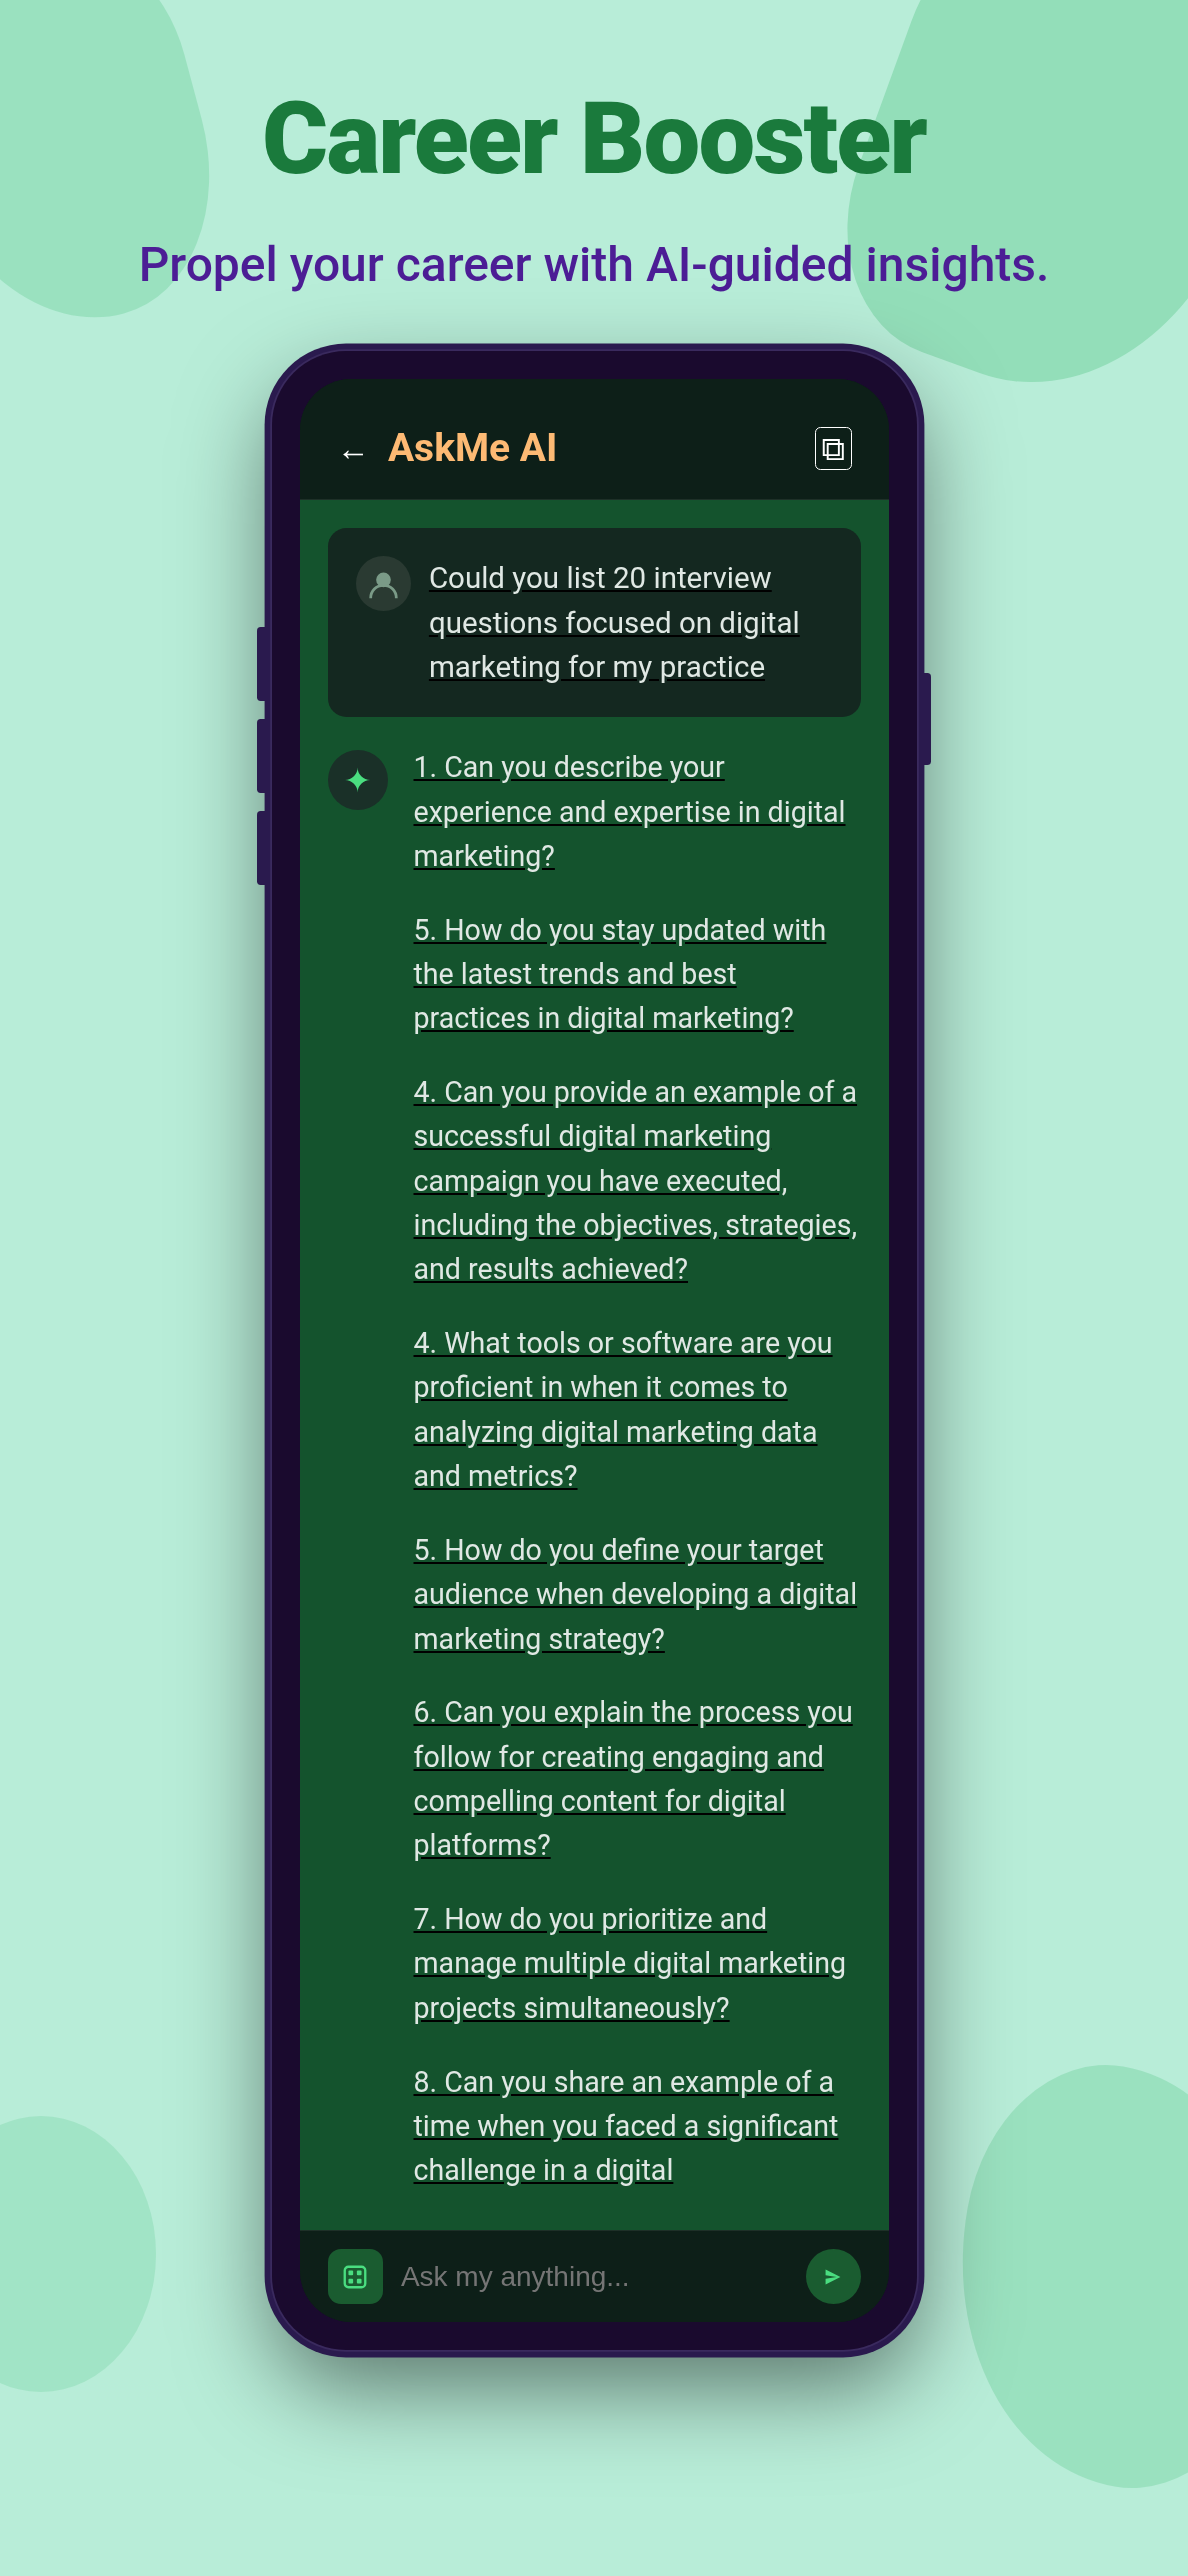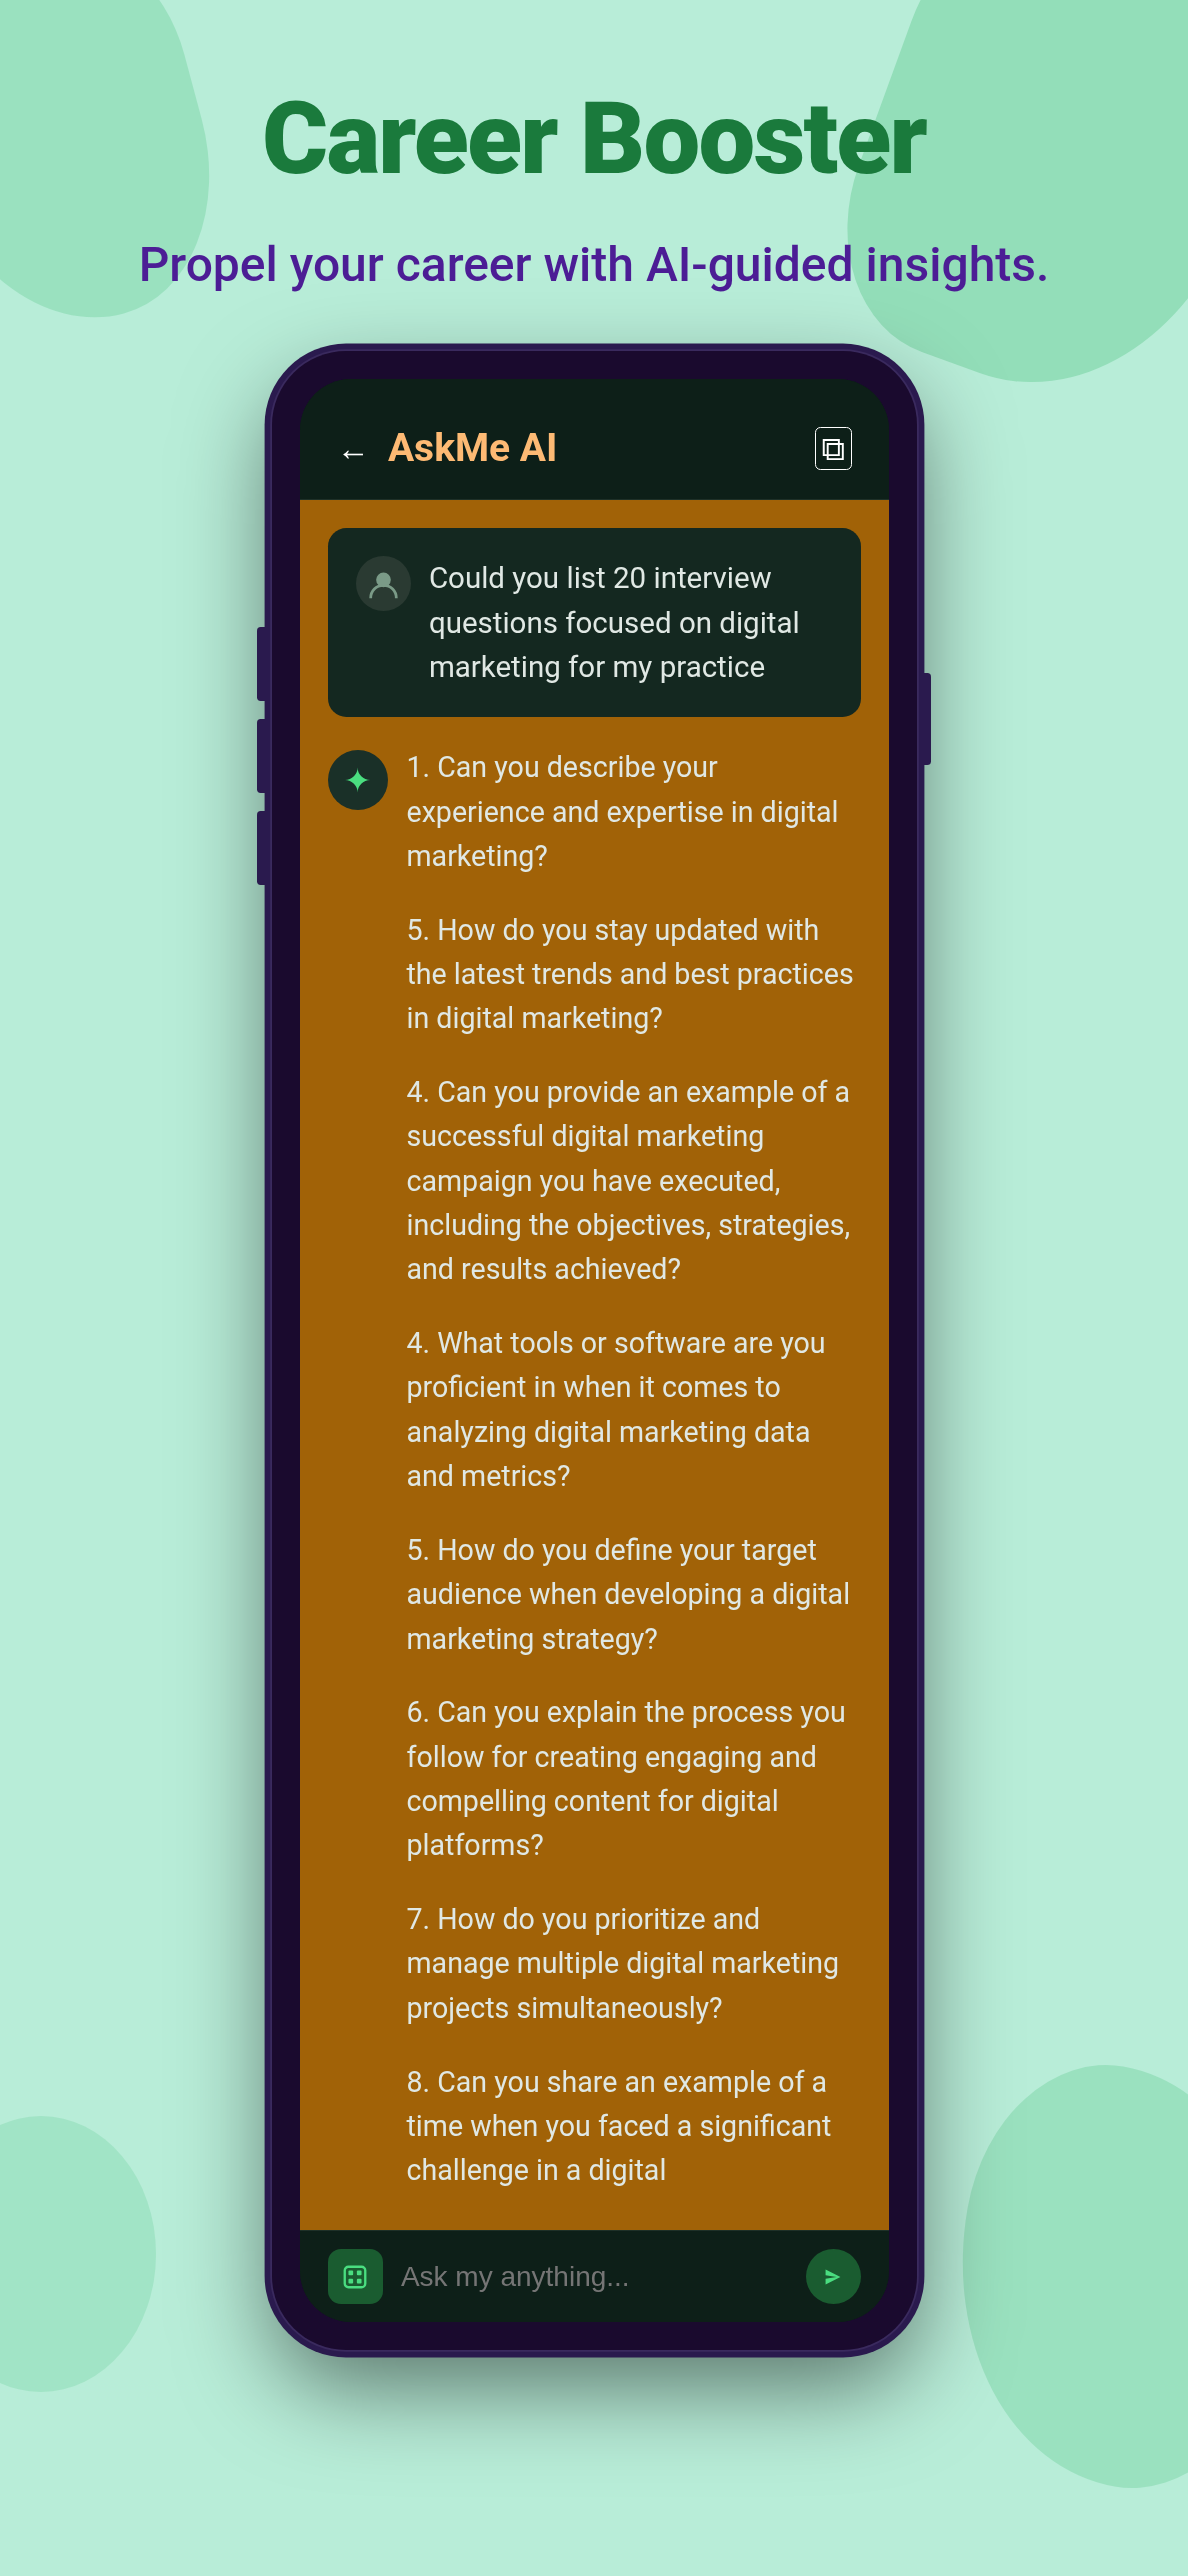--- a/index.html
+++ b/index.html
@@ -179,21 +179,22 @@
       font-size: 33px;
       border: 1.8px solid white;
       padding: 3.7px 5.5px;
       border-radius: 5.5px;
       line-height: 1;
     }
 
     
     .chat-area {
       padding: 28px 28px;
-      background: #a16207;
+      background: #14532d;
+      text-decoration: underline;
     }
 
     
     .user-message {
       display: flex;
       align-items: flex-start;
       gap: 18.4px;
       margin-bottom: 28px;
       padding: 28px;
       background: #142820;
@@ -217,21 +218,21 @@
       color: #e0e8e4;
       font-size: 29.5px;
       line-height: 1.5;
       font-weight: 400;
     }
 
     
     .ai-message {
       display: flex;
       align-items: flex-start;
-      gap: 19px;
+      gap: 26px;
       margin-bottom: 9.2px;
     }
 
     .ai-avatar {
       width: 60px;
       height: 60px;
       flex-shrink: 0;
       margin-top: 4.6px;
     }
 

